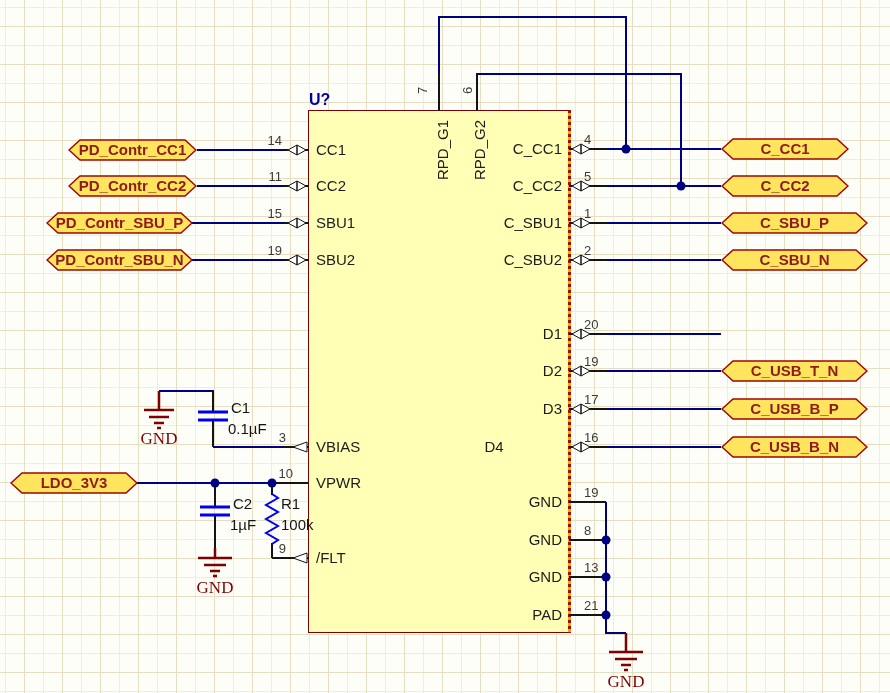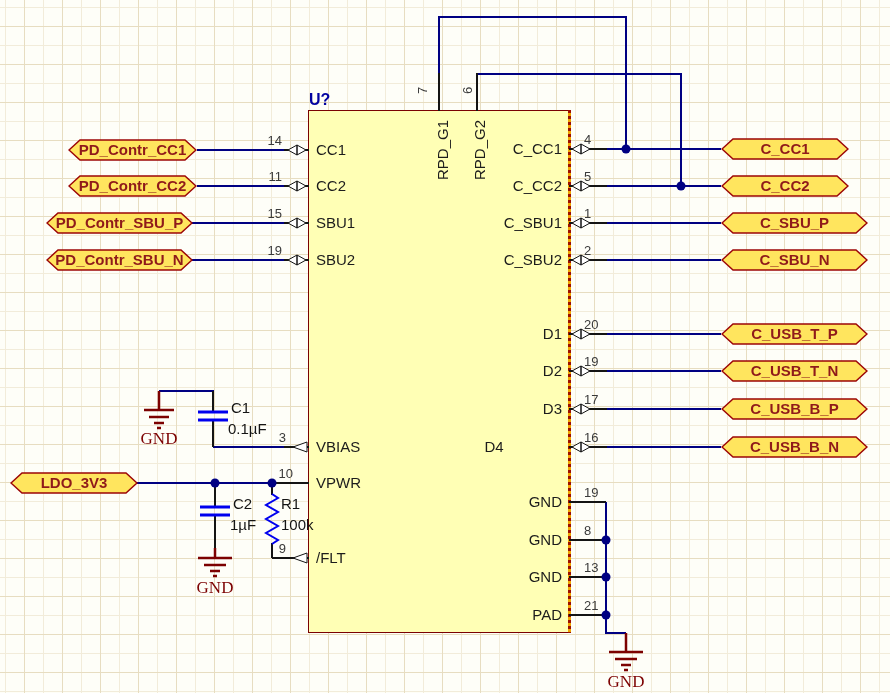--- a/index.html
+++ b/index.html
@@ -212,26 +212,20 @@
         <polygon points="12,1 135,1 146,11 135,21 12,21 1,11" fill="#FFE55E" stroke="#9C0606" stroke-width="1.5"></polygon>
       </svg>
     <span class="port-label">C_SBU_P</span>
   </div>
   <div class="port" style="left:721px;top:249px;width:147px;">
     <svg width="147" height="22">
         <polygon points="12,1 135,1 146,11 135,21 12,21 1,11" fill="#FFE55E" stroke="#9C0606" stroke-width="1.5"></polygon>
       </svg>
     <span class="port-label">C_SBU_N</span>
   </div>
-  <div class="port" style="left:721px;top:323px;width:147px;">
-    <svg width="147" height="22">
-        <polygon points="12,1 135,1 146,11 135,21 12,21 1,11" fill="#FFE55E" stroke="#9C0606" stroke-width="1.5"></polygon>
-      </svg>
-    <span class="port-label">C_USB_T_P</span>
-  </div>
   <div class="port" style="left:721px;top:360px;width:147px;">
     <svg width="147" height="22">
         <polygon points="12,1 135,1 146,11 135,21 12,21 1,11" fill="#FFE55E" stroke="#9C0606" stroke-width="1.5"></polygon>
       </svg>
     <span class="port-label">C_USB_T_N</span>
   </div>
   <div class="port" style="left:721px;top:398px;width:147px;">
     <svg width="147" height="22">
         <polygon points="12,1 135,1 146,11 135,21 12,21 1,11" fill="#FFE55E" stroke="#9C0606" stroke-width="1.5"></polygon>
       </svg>

